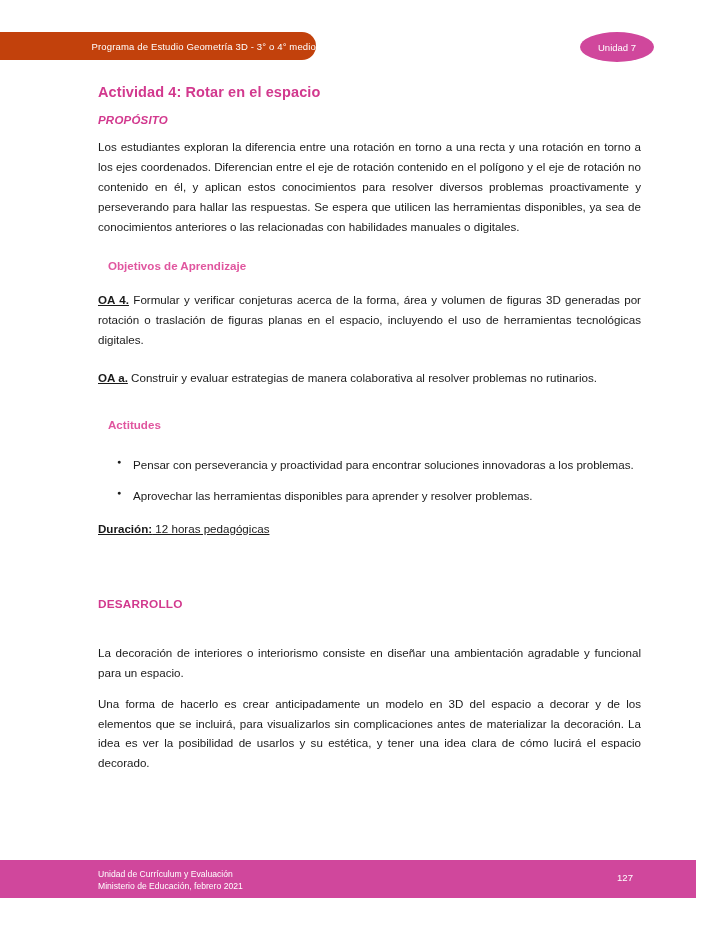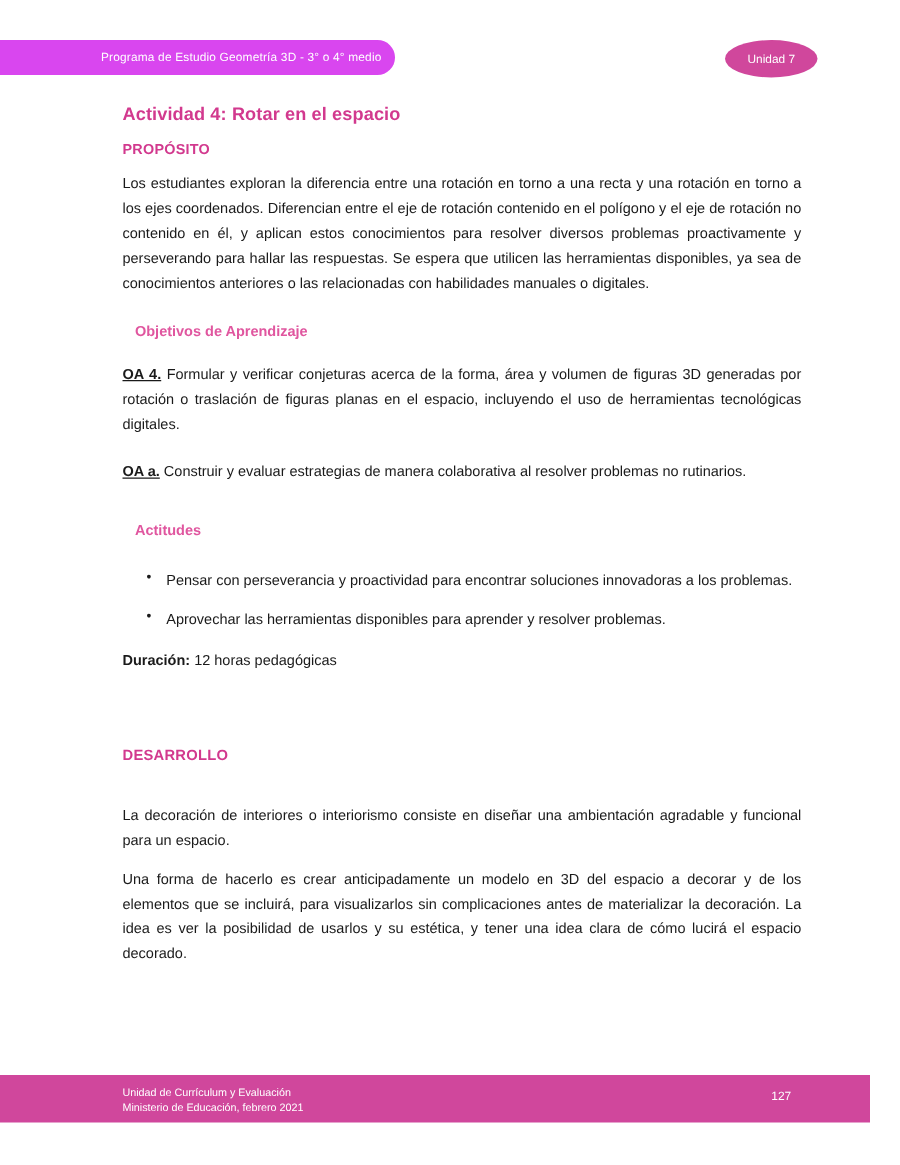--- a/index.html
+++ b/index.html
@@ -16,26 +16,26 @@
     overflow: hidden;
   }
 
   
   .header-band {
     position: absolute;
     top: 32px;
     left: 0;
     width: 316px;
     height: 28px;
-    background: #d946ef;
+    background: #c2410c;
     border-top-right-radius: 14px;
     border-bottom-right-radius: 14px;
     display: flex;
     align-items: center;
-    justify-content: center;
+    justify-content: flex-end;
   }
   .header-band-text {
     color: #ffffff;
     font-size: 9.5px;
     letter-spacing: 0.15px;
     padding-left: 70px;
     white-space: nowrap;
   }
 
   .unit-badge {
@@ -72,21 +72,21 @@
     letter-spacing: 0.1px;
   }
 
   .section-label {
     color: #d2398e;
     font-size: 11.5px;
     font-weight: bold;
     letter-spacing: 0.2px;
   }
 
-  .proposito-label { margin-bottom: 11px; }
+  .proposito-label { margin-bottom: 11px; font-style: italic; }
 
   p.body-text {
     font-size: 11.6px;
     line-height: 1.72;
     color: #1a1a1a;
     text-align: justify;
   }
 
   .sub-head {
     color: #e0569f;
@@ -127,20 +127,21 @@
     top: -1px;
     font-size: 7px;
     color: #1a1a1a;
     line-height: 1.9;
   }
 
   .duracion {
     font-size: 11.6px;
     line-height: 1.7;
     color: #1a1a1a;
+    text-decoration: underline;
   }
   .duracion b { font-weight: bold; }
 
   .desarrollo-head {
     color: #d2398e;
     font-size: 11.8px;
     font-weight: bold;
     letter-spacing: 0.2px;
   }
 

